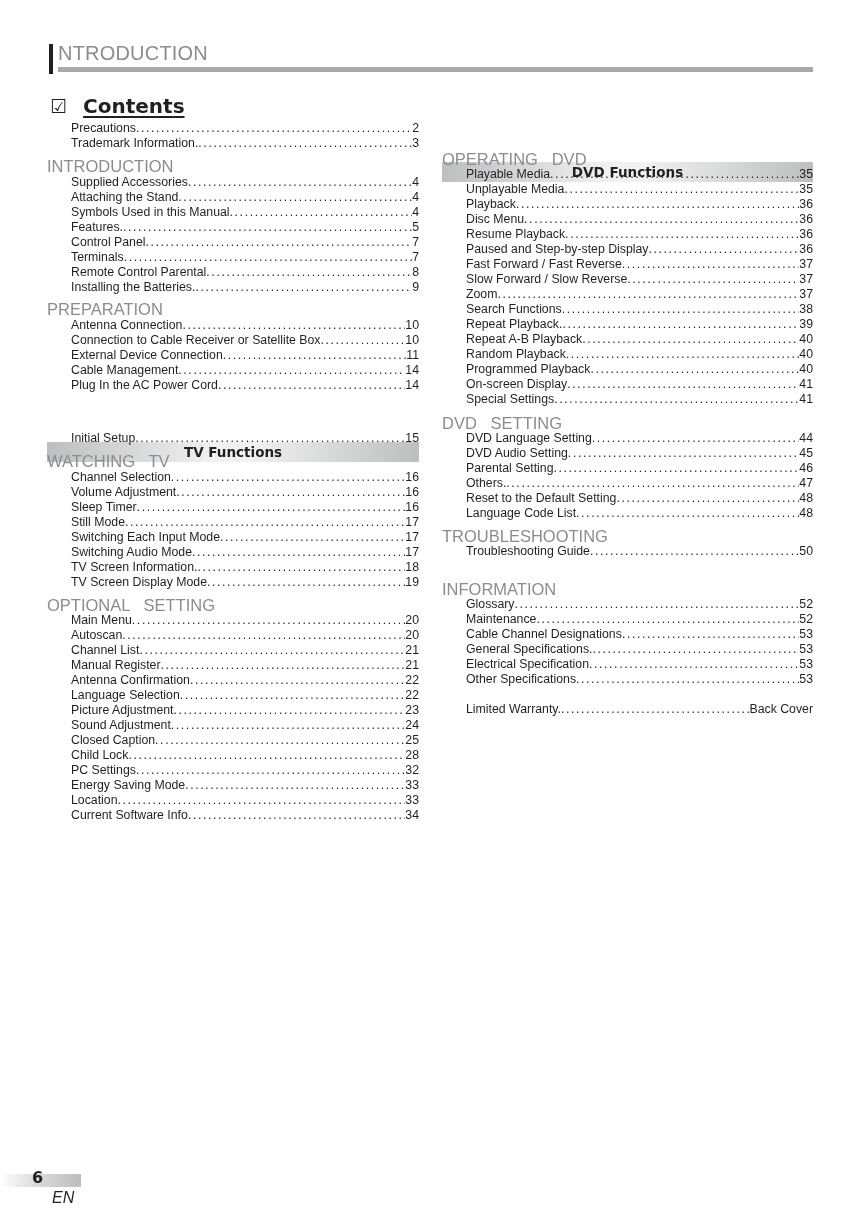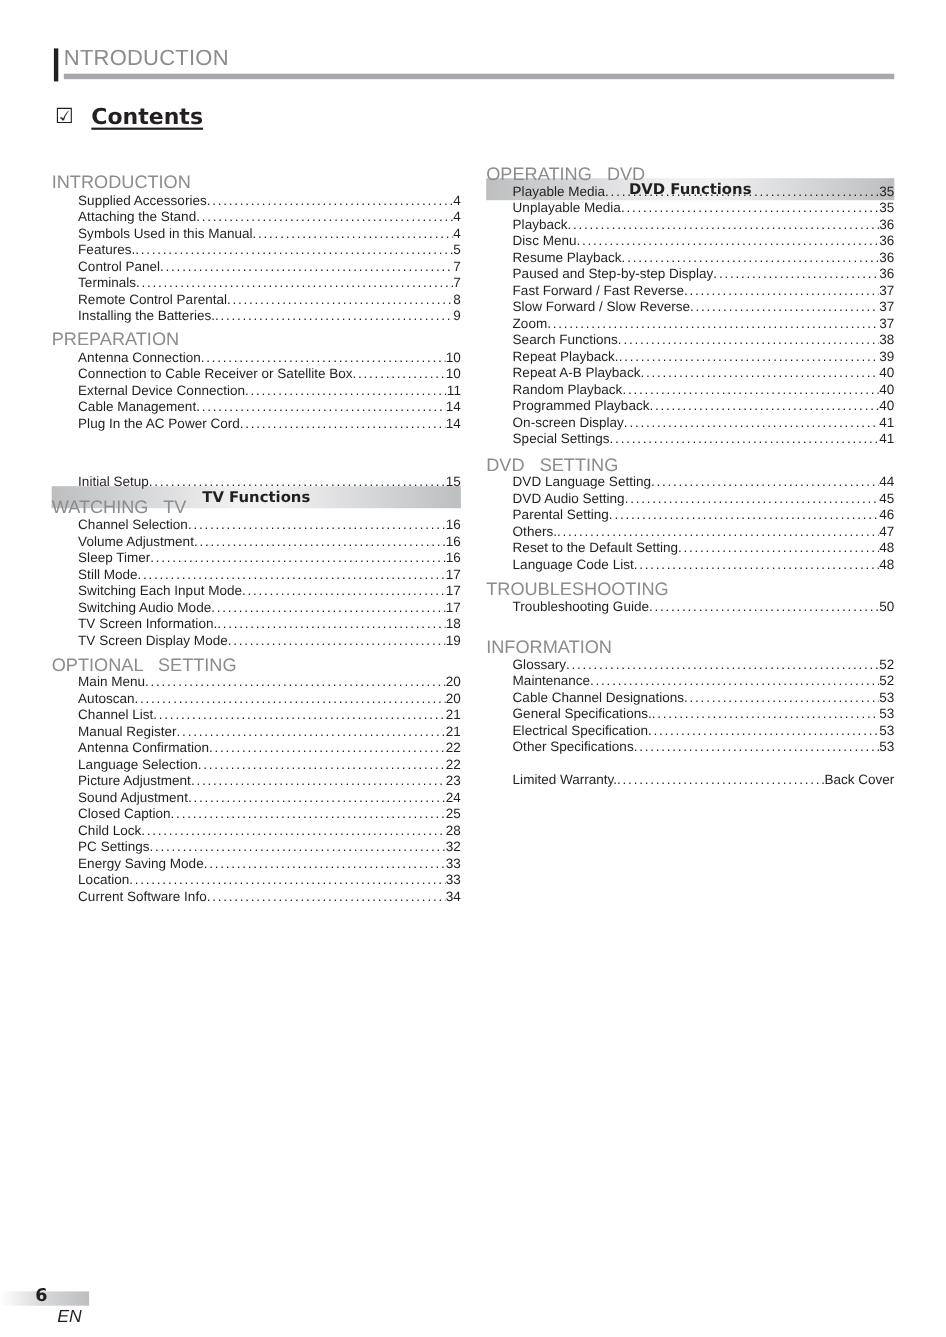--- a/index.html
+++ b/index.html
@@ -47,20 +47,30 @@
   <div class="rule"></div>
 </div>
 
 <div class="contents-title">
   <span class="check">☑</span>
   <span class="label">Contents</span>
 </div>
 
 <div class="col col-left">
   <div class="entries" style="top:121px; left:0; width:372px;">
+      <div class="entry">
+        <span class="t">Precautions</span>
+        <span class="d"></span>
+        <span class="p">2</span>
+      </div>
+      <div class="entry">
+        <span class="t">Trademark Information.</span>
+        <span class="d"></span>
+        <span class="p">3</span>
+      </div>
     </div>
 
   <div class="sec-head" style="top:157px; left:0;">INTRODUCTION</div>
   <div class="entries" style="top:175px; left:0; width:372px;">
       <div class="entry">
         <span class="t">Supplied Accessories</span>
         <span class="d"></span>
         <span class="p">4</span>
       </div>
       <div class="entry">

